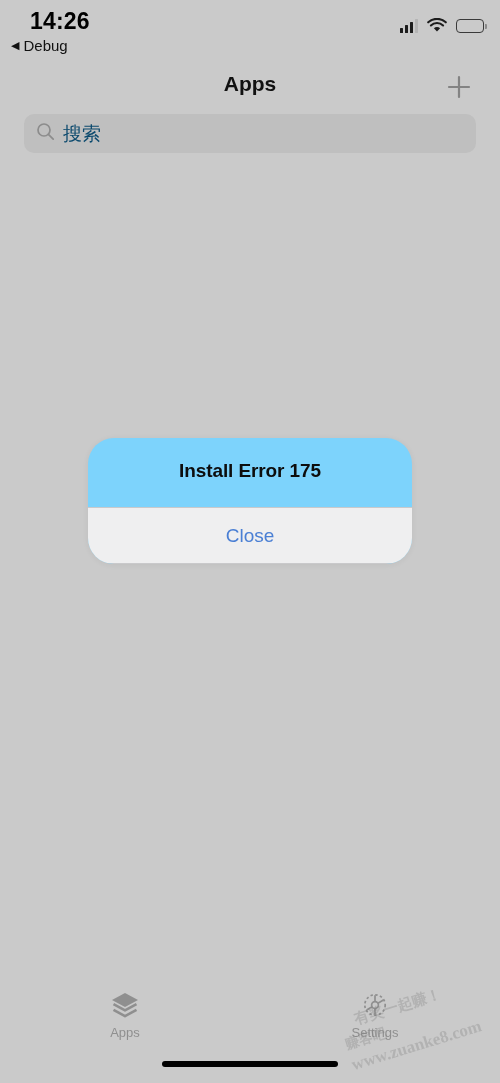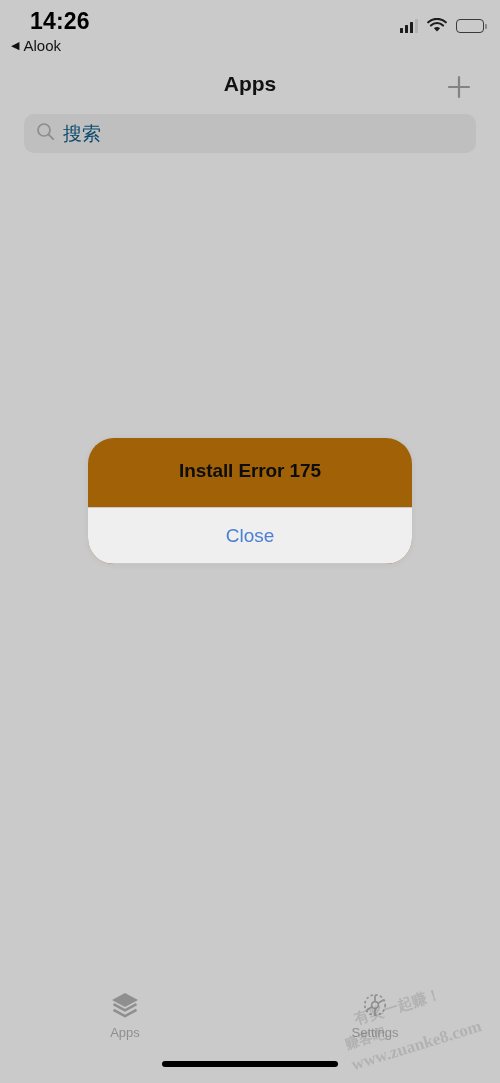--- a/index.html
+++ b/index.html
@@ -147,21 +147,21 @@
     color: #0c4a6e;
     line-height: 1;
   }
 
   
   .alert {
     position: absolute;
     left: 88px;
     top: 438px;
     width: 324px;
-    background: #a16207;
+    background: #7dd3fc;
     border-radius: 26px;
     overflow: hidden;
     box-shadow: 0 1px 6px rgba(0,0,0,0.06);
   }
   .alert-body {
     padding: 22px 18px 18px;
     text-align: center;
   }
   .alert-title {
     font-size: 19px;
@@ -269,21 +269,21 @@
   }
 </style>
 </head>
 <body>
 
 <div class="status-bar">
   <div class="status-time">14:26</div>
 
   <div class="back-link">
     <span class="back-arrow">◀</span>
-    <span>Alook</span>
+    <span>Debug</span>
   </div>
 
   <div class="status-right">
     <span class="signal">
       <i></i>
         <i></i>
         <i></i>
         <i></i>
     </span>
 

